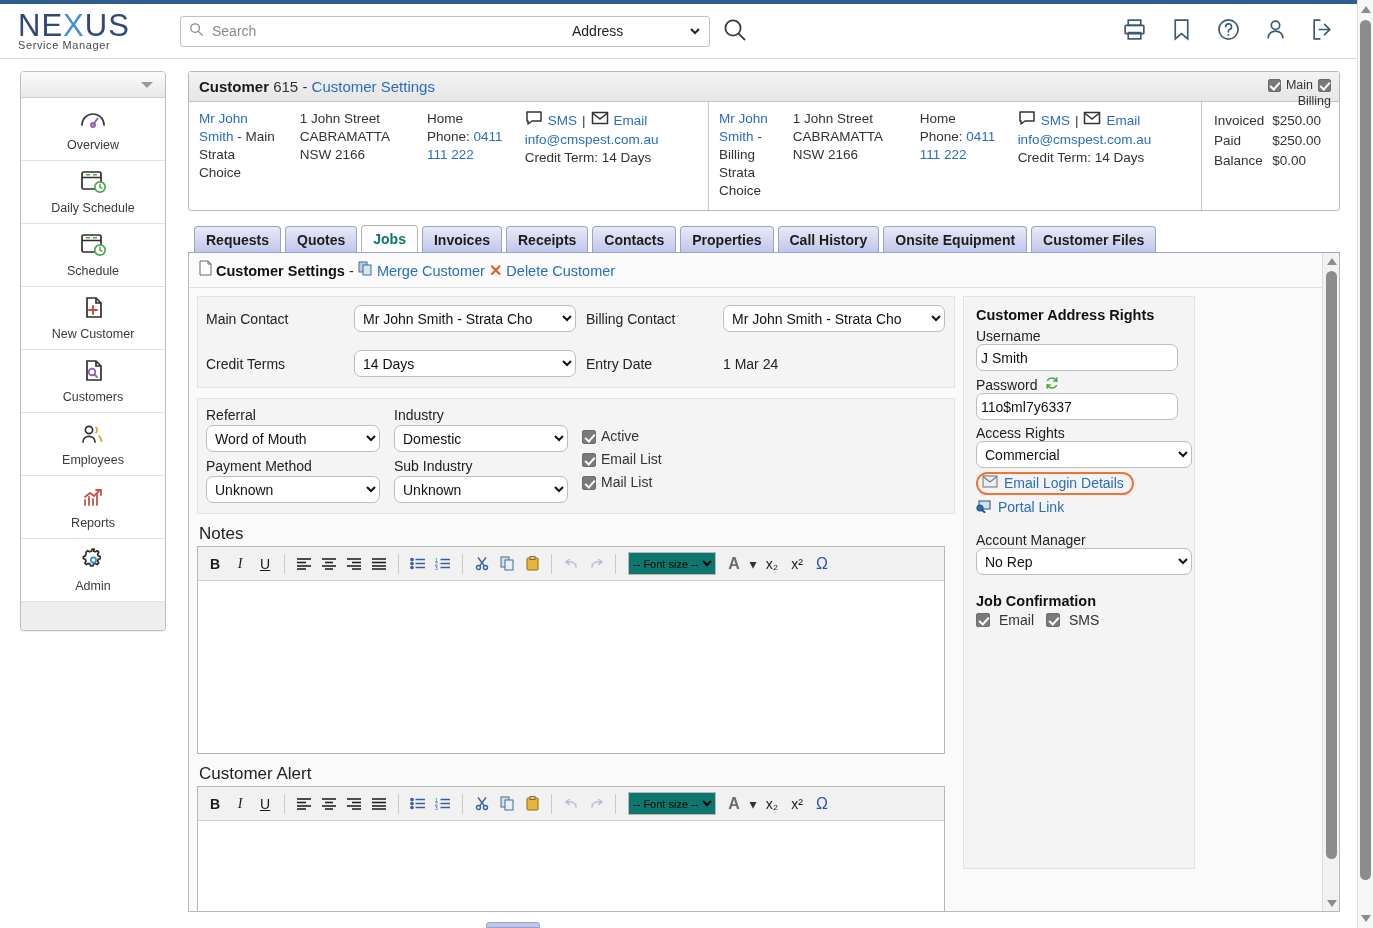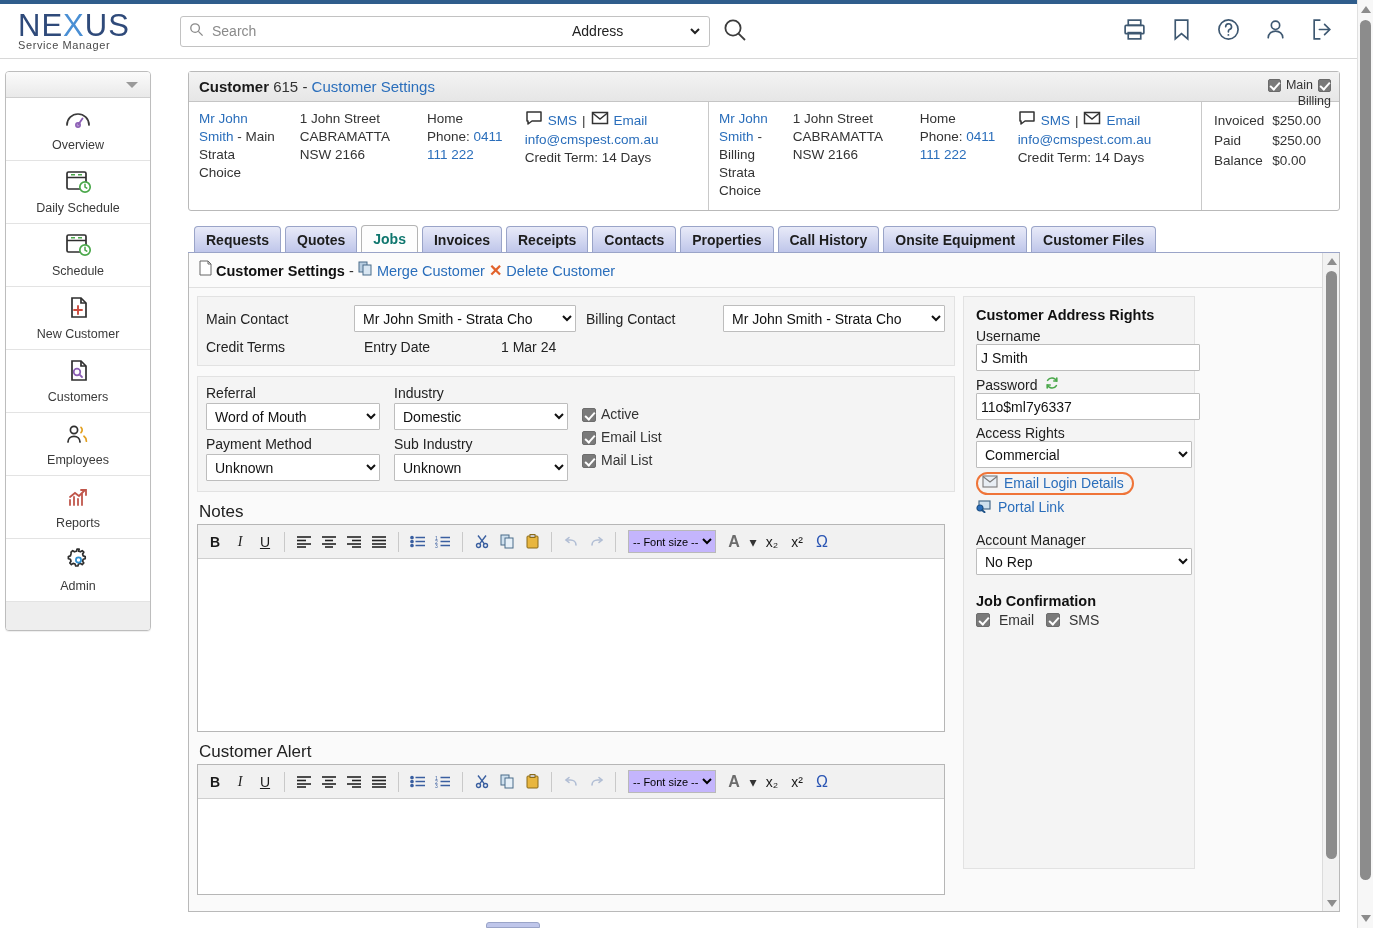--- a/index.html
+++ b/index.html
@@ -26,21 +26,21 @@
                      font-family:"Liberation Sans", sans-serif; background:transparent; }
   .searchbox input::placeholder { color:#8a8a8a; }
   .searchbox select { border:0; outline:0; background:transparent; font-size:14px;
                       color:#222; font-family:"Liberation Sans", sans-serif; width:135px; }
   .gosearch { margin-left:12px; cursor:pointer; }
   .hdr-icons { position:absolute; right:22px; display:flex; gap:22px; align-items:center; }
   .hdr-icons span { cursor:pointer; }
 
   
   .page { display:flex; width:1357px; height:869px; background:#fff; }
-  .sidebar { width:180px; padding:12px 0 0 5px; }
+  .sidebar { width:180px; padding:12px 0 0 20px; }
   .sidecard { width:146px; border:1px solid #bdbdbd; border-radius:4px; background:#fff;
               box-shadow:0 1px 1px rgba(0,0,0,.07); overflow:hidden; }
   .sidecard-head { height:26px; background:linear-gradient(#fbfbfb,#e9e9e9);
                    border-bottom:1px solid #cfcfcf; position:relative; }
   .sidecard-head .caret { position:absolute; right:12px; top:10px;
         width:0;height:0;border-left:6px solid transparent;border-right:6px solid transparent;
         border-top:6px solid #9a9a9a; }
   .nav-item { height:63px; border-bottom:1px solid #e3e3e3; display:flex;
               flex-direction:column; align-items:center; justify-content:center;
               cursor:pointer; gap:2px; }
@@ -80,55 +80,55 @@
   
   .settings-wrap { width:1152px; border:1px solid #b9b9b9; border-top:none;
                    background:#fafafa; height:659px; position:relative; overflow:hidden; }
   .settings-bar { padding:7px 10px; font-size:14.5px; border-bottom:1px solid #e0e0e0;
                   background:#fbfbfb; }
   .settings-bar b { color:#111; }
   .settings-bar a { color:#2a6ebb; text-decoration:none; }
   .inner { display:flex; padding:8px 10px 0 8px; }
   .leftcol { width:758px; }
   .fbox { background:#f4f4f4; border:1px solid #e2e2e2; padding:8px 8px 10px; }
-  .frow { display:flex; align-items:center; margin-bottom:7px; }
+  .frow { display:flex; align-items:center; margin-bottom:18px; }
   .flabel { font-size:14px; color:#222; }
   select.sel, input.txt {
       font-family:"Liberation Sans", sans-serif; font-size:14px; color:#111;
-      border:1px solid #bdbdbd; border-radius:1px; background:#fff; height:27px;
+      border:1px solid #bdbdbd; border-radius:7px; background:#fff; height:27px;
       padding:2px 4px; outline:none; }
   .grid3 { display:flex; gap:0; }
   .gcol { margin-right:14px; }
   .gcol .cap { font-size:14px; color:#222; margin-bottom:2px; }
   .chk2 { width:14px;height:14px;background:#7a7a7a;border:1px solid #6d6d6d;border-radius:2px;
           display:inline-block;position:relative;vertical-align:-3px;margin-right:5px;cursor:pointer; }
   .chk2::after { content:"";position:absolute;left:4px;top:1px;width:4px;height:8px;
         border:solid #fff;border-width:0 2px 2px 0;transform:rotate(42deg); }
   .cklist div { margin-bottom:7px; font-size:14px; }
 
   
   .ed-label { font-size:17px; color:#222; margin:10px 0 2px 2px; }
   .editor { border:1px solid #b6b6b6; background:#fff; width:748px; }
   .ed-toolbar { background:#f1f1f1; border-bottom:1px solid #cfcfcf; height:34px;
                 display:flex; align-items:center; padding:0 6px; gap:3px; }
   .tb { width:22px; height:24px; display:flex; align-items:center; justify-content:center;
         font-size:14px; cursor:pointer; color:#1a1a1a; }
   .tb.dis { opacity:.35; }
   .divider { width:1px; height:20px; background:#c9c9c9; margin:0 5px; }
-  .fontsel { height:23px; font-size:11px; border:1px solid #b9b9b9; background:#c4b5fd;
+  .fontsel { height:23px; font-size:11px; border:1px solid #b9b9b9; background:#0f766e;
              font-family:"Liberation Sans", sans-serif; margin:0 4px; }
   .ed-area { height:172px; background:#fff; }
   .ed-area.short { height:95px; }
 
   
   .rightcol { width:232px; background:#f4f4f4; border:1px solid #e2e2e2;
               margin-left:8px; padding:10px 12px; height:573px; }
   .rp-title { font-weight:bold; font-size:14.5px; color:#111; margin-bottom:2px; }
   .rp-cap { font-size:14px; color:#222; margin-top:5px; }
-  .rp-input { width:224px; }
+  .rp-input { width:202px; }
   .rp-sel { width:216px; }
   .rp-link { color:#2a6ebb; text-decoration:none; font-size:14px; }
   .hl { border:2px solid #ef7438; border-radius:16px; padding:1px 8px 2px 4px;
         display:inline-flex; align-items:center; gap:6px; margin-top:4px; }
   .mini-row { display:flex; gap:6px; margin-top:4px; }
 
   
   .vscroll { position:absolute; top:0; width:17px; background:#f2f2f2;
              border-left:1px solid #dcdcdc; }
   .vthumb { position:absolute; left:3px; width:11px; border-radius:6px; background:#8c8c8c; }
@@ -469,20 +469,23 @@
               <select class="sel" style="width:222px">
                 <option>Mr John Smith - Strata Cho</option>
               </select>
               <span class="flabel" style="width:147px;padding-left:10px">Billing Contact</span>
               <select class="sel" style="width:222px">
                 <option>Mr John Smith - Strata Cho</option>
               </select>
             </div>
             <div class="frow" style="margin-bottom:0">
               <span class="flabel" style="width:148px">Credit Terms</span>
+              <select class="sel" style="width:222px">
+                <option>14 Days</option>
+              </select>
               <span class="flabel" style="width:147px;padding-left:10px">Entry Date</span>
               <span class="flabel">1 Mar 24</span>
             </div>
           </div>
 
           <div class="fbox" style="margin-top:10px">
             <div class="grid3">
               <div class="gcol">
                 <div class="cap">Referral</div>
                 <select class="sel" style="width:174px">

